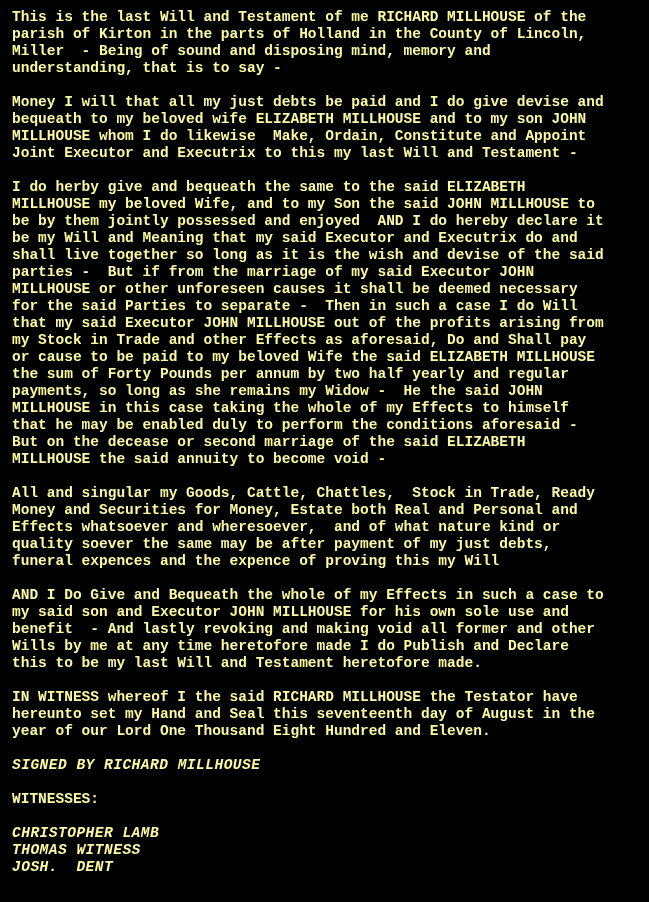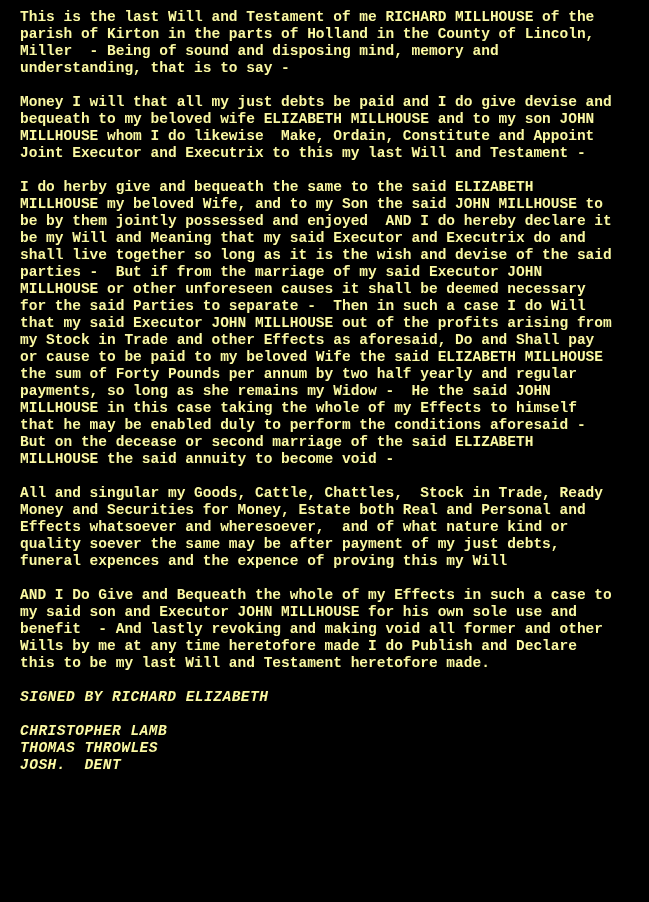--- a/index.html
+++ b/index.html
@@ -9,21 +9,21 @@
   }
   body {
     width: 649px;
     height: 902px;
     overflow: hidden;
   }
   .doc {
     box-sizing: border-box;
     width: 649px;
     height: 902px;
-    padding: 9px 18px 0 20px;
+    padding: 9px 18px 0 12px;
     background: #000000;
   }
   .para {
     margin: 0 0 17px 0;
     font-family: "Liberation Mono", "DejaVu Sans Mono", monospace;
     font-weight: bold;
     font-size: 14.5px;
     line-height: 17px;
     color: #FBF9A2;
     white-space: pre;
@@ -68,17 +68,21 @@
   <pre class="para">All and singular my Goods, Cattle, Chattles,  Stock in Trade, Ready
 Money and Securities for Money, Estate both Real and Personal and
 Effects whatsoever and wheresoever,  and of what nature kind or
 quality soever the same may be after payment of my just debts,
 funeral expences and the expence of proving this my Will</pre>
   <pre class="para">AND I Do Give and Bequeath the whole of my Effects in such a case to
 my said son and Executor JOHN MILLHOUSE for his own sole use and
 benefit  - And lastly revoking and making void all former and other
 Wills by me at any time heretofore made I do Publish and Declare
 this to be my last Will and Testament heretofore made.</pre>
-  <pre class="para sig">SIGNED BY RICHARD ELIZABETH</pre>
+  <pre class="para">IN WITNESS whereof I the said RICHARD MILLHOUSE the Testator have
+hereunto set my Hand and Seal this seventeenth day of August in the
+year of our Lord One Thousand Eight Hundred and Eleven.</pre>
+  <pre class="para sig">SIGNED BY RICHARD MILLHOUSE</pre>
+  <pre class="para">WITNESSES:</pre>
   <pre class="para sig witness-names">CHRISTOPHER LAMB
-THOMAS THROWLES
+THOMAS WITNESS
 JOSH.  DENT</pre>
 </div>
 
 </body></html>

